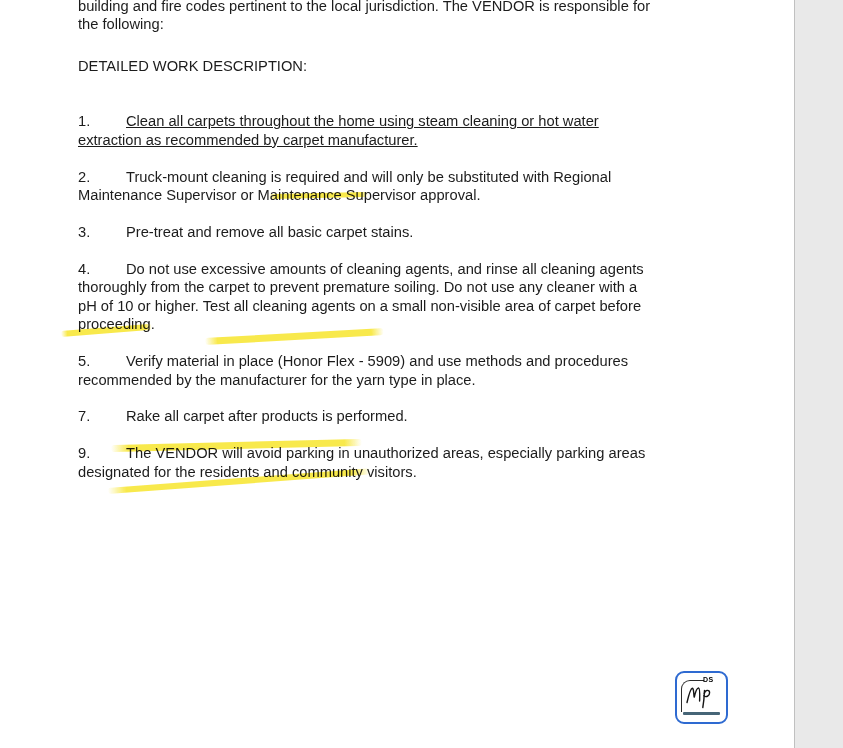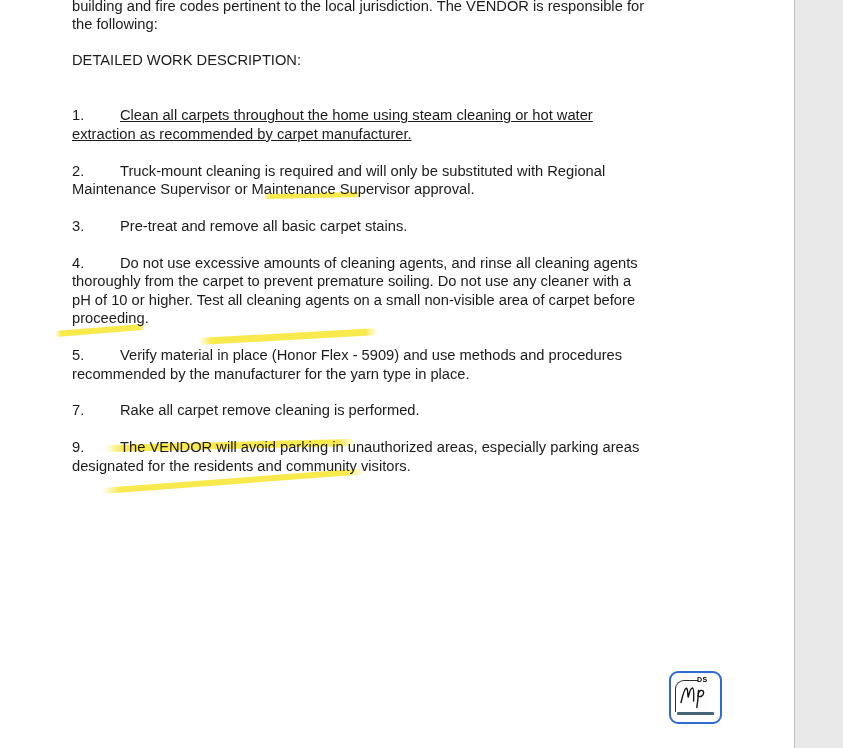--- a/index.html
+++ b/index.html
@@ -12,37 +12,37 @@
     --page-bg:#ffffff;
   }
   html,body{margin:0;padding:0;}
   body{
     width:843px;height:748px;overflow:hidden;position:relative;
     background:var(--page-bg);
     font-family:"Liberation Sans", sans-serif;
     color:var(--text);
   }
   .page{
-    position:absolute;left:0;top:0;width:794px;height:748px;
+    position:absolute;left:6px;top:0;width:794px;height:748px;
     background:var(--page-bg);
   }
   .gutter{
     position:absolute;right:0;top:0;width:49px;height:748px;
     background:var(--gutter-bg);
     border-left:1px solid var(--gutter-border);
     box-sizing:border-box;
   }
   .content{
     position:absolute;left:72px;top:-3px;width:660px;
     font-size:14.7px;line-height:18.45px;
     letter-spacing:0;
   }
   .content p{margin:18.45px 0 0;}
   p.intro{margin-top:0;}
-  p.heading{margin-top:17px;}
+  p.heading{margin-top:23px;}
   p.first-item{margin-top:36.9px;text-decoration:underline;}
   .num{display:inline-block;width:48px;}
   
   .hl{
     position:absolute;
     background:linear-gradient(90deg, rgba(255,255,255,0) 0%, var(--hl) 7%, var(--hl) 93%, rgba(255,255,255,0) 100%);
     mix-blend-mode:multiply;
     opacity:.92;
     border-radius:4px;
     transform-origin:0 50%;
@@ -88,21 +88,21 @@
 <div class="page">
   <div class="content">
     <p class="intro">building and fire codes pertinent to the local jurisdiction. The VENDOR is responsible for<br>the following:</p>
     <p class="heading">DETAILED WORK DESCRIPTION:</p>
 
     <p class="item first-item"><span class="num">1.</span><span>Clean all carpets throughout the home using steam cleaning or hot water<br>extraction as recommended by carpet manufacturer.</span></p>
     <p class="item"><span class="num">2.</span><span>Truck-mount cleaning is required and will only be substituted with Regional<br>Maintenance Supervisor or Maintenance Supervisor approval.</span></p>
     <p class="item"><span class="num">3.</span><span>Pre-treat and remove all basic carpet stains.</span></p>
     <p class="item"><span class="num">4.</span><span>Do not use excessive amounts of cleaning agents, and rinse all cleaning agents<br>thoroughly from the carpet to prevent premature soiling. Do not use any cleaner with a<br>pH of 10 or higher. Test all cleaning agents on a small non-visible area of carpet before<br>proceeding.</span></p>
     <p class="item"><span class="num">5.</span><span>Verify material in place (Honor Flex - 5909) and use methods and procedures<br>recommended by the manufacturer for the yarn type in place.</span></p>
-    <p class="item"><span class="num">7.</span><span>Rake all carpet remove cleaning is performed.</span></p>
+    <p class="item"><span class="num">7.</span><span>Rake all carpet after products is performed.</span></p>
     <p class="item"><span class="num">9.</span><span>The VENDOR will avoid parking in unauthorized areas, especially parking areas<br>designated for the residents and community visitors.</span></p>
   </div>
 
   <div class="hl hl1"></div>
   <div class="hl hl2"></div>
   <div class="hl hl3"></div>
   <div class="hl hl4"></div>
   <div class="hl hl5"></div>
 
   <div class="stamp">

